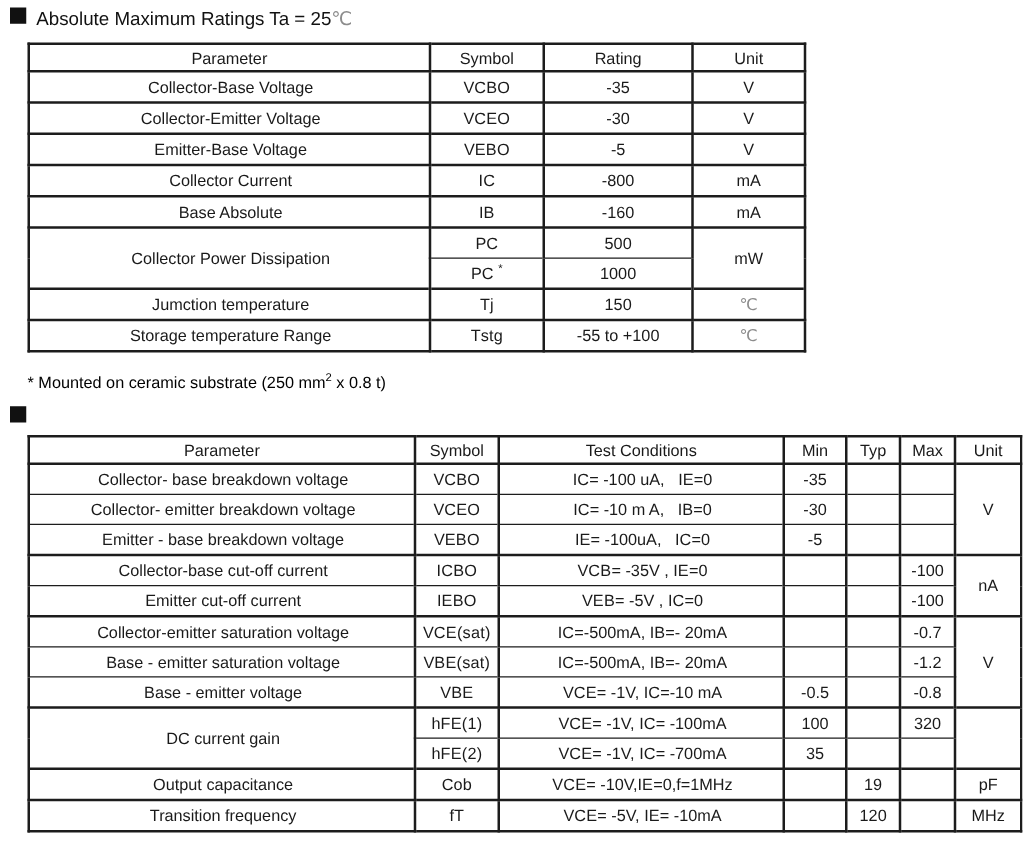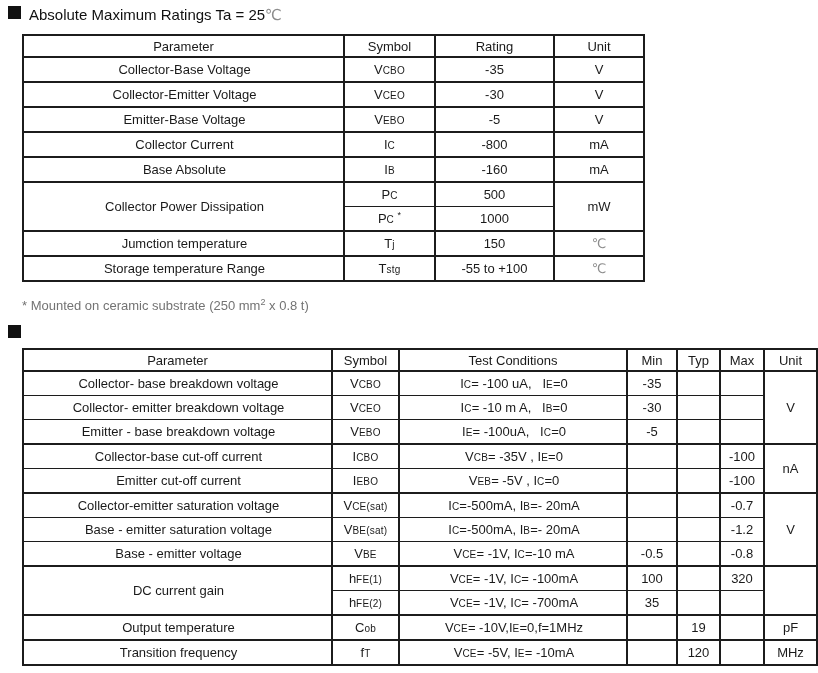--- a/index.html
+++ b/index.html
@@ -22,24 +22,24 @@
   }
   th,td{
     border:2px solid #1c1c1c;
     height:23px;padding:0 4px;text-align:center;font-weight:400;
     overflow:hidden;white-space:nowrap;
   }
   th{height:20px;}
   td.c-param,td.c-cond{text-align:center;padding-left:6px;}
   tr.thin > td{border-bottom-width:1px;}
   tr.after-thin > td{border-top-width:1px;}
-  .sb{font-size:10px;letter-spacing:0.2px;}
+  .sb{font-size:13px;letter-spacing:0.2px;}
   .sp{font-size:9px;vertical-align:super;line-height:0;}
   .deg{color:#8c8c8c;}
-  .footnote{margin:7px 0 0 22px;font-size:13px;color:#737373;}
+  .footnote{margin:7px 0 0 22px;font-size:13px;color:#000000;}
 </style>
 </head>
 <body>
 
 <div class="section-title" id="title1">
   <span class="bullet"></span>
   <span>Absolute Maximum Ratings Ta = 25<span class="deg">℃</span></span>
 </div>
 
 <table id="abs-max-table">
@@ -218,21 +218,21 @@
         <td class="c-unit" rowspan="2"></td>
       </tr>
       <tr class="after-thin">
         <td class="c-symbol">h<span class="sb">FE(2)</span></td>
         <td class="c-cond">V<span class="sb">CE</span>= -1V, I<span class="sb">C</span>= -700mA</td>
         <td class="c-min">35</td>
         <td class="c-typ"></td>
         <td class="c-max"></td>
       </tr>
       <tr>
-        <td class="c-param">Output temperature</td>
+        <td class="c-param">Output capacitance</td>
         <td class="c-symbol">C<span class="sb">ob</span></td>
         <td class="c-cond">V<span class="sb">CE</span>= -10V,I<span class="sb">E</span>=0,f=1MHz</td>
         <td class="c-min"></td>
         <td class="c-typ">19</td>
         <td class="c-max"></td>
         <td class="c-unit">pF</td>
       </tr>
       <tr>
         <td class="c-param">Transition frequency</td>
         <td class="c-symbol">f<span class="sb">T</span></td>

